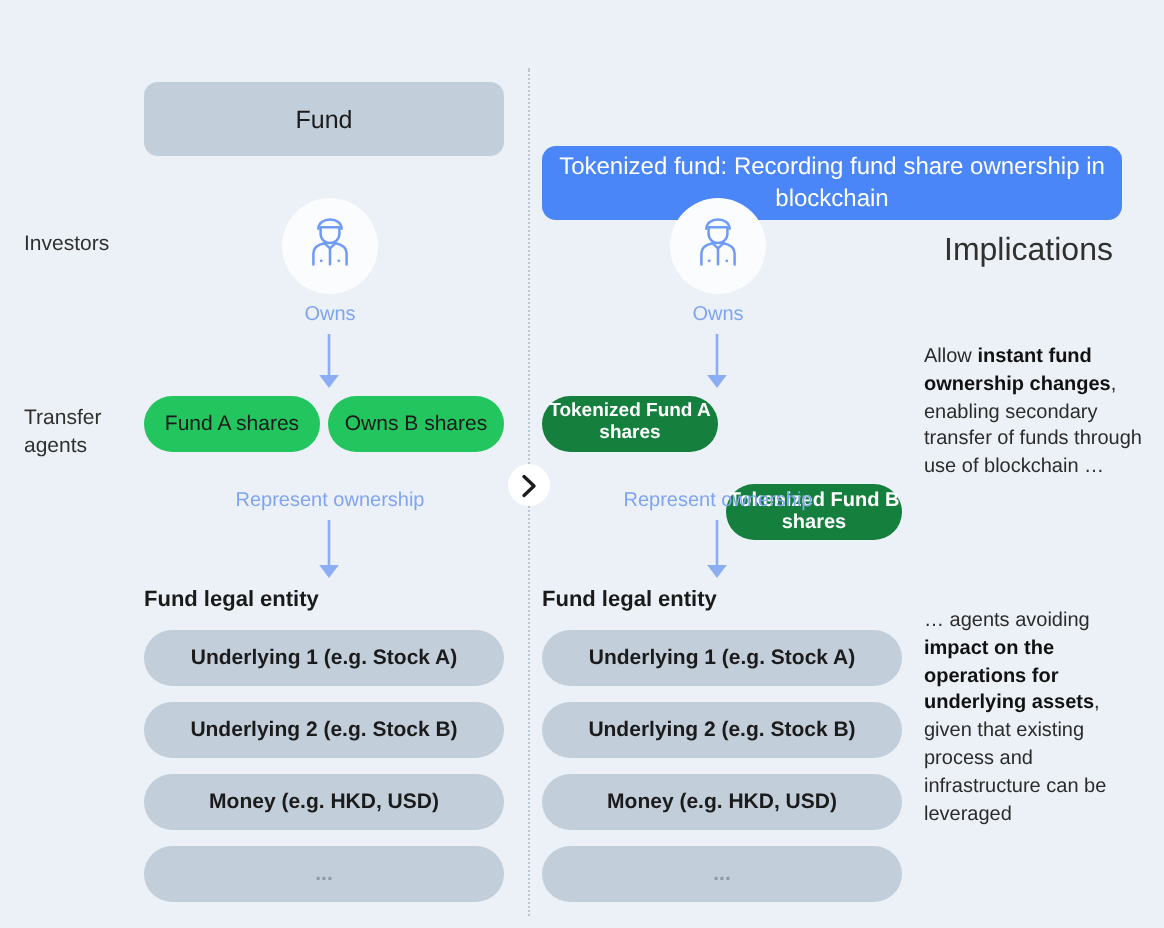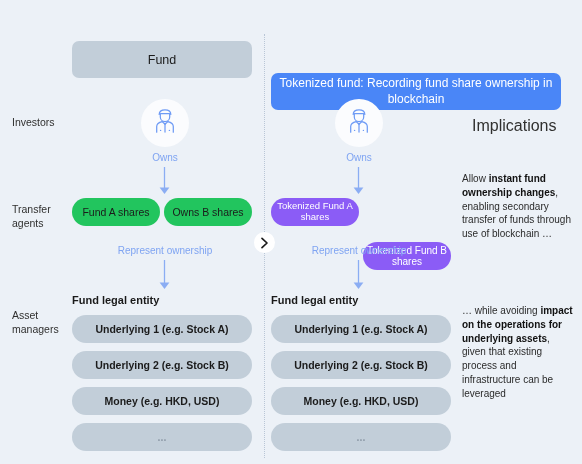--- a/index.html
+++ b/index.html
@@ -144,22 +144,23 @@
     align-items: center;
     justify-content: center;
     text-align: center;
     line-height: 1.15;
   }
   .pill.grey {
     background: #22c55e;
     color: #1b1b1b;
   }
   .pill.blue {
-    background: #8b5cf6;
+    background: #15803d;
     color: #ffffff;
+    font-weight: bold;
   }
   .share-pill { height: 28px; width: 88px; font-size: 10.5px; }
   .sp-a-l { left: 72px;  top: 198px; }
   .sp-b-l { left: 164px; top: 198px; }
   .sp-a-r { left: 271px; top: 198px; font-size: 9.5px; }
   .sp-b-r { left: 363px; top: 214px; font-size: 10px; margin-top: 28px; }
 
   
   .entity-title {
     position: absolute;
@@ -214,22 +215,20 @@
 <div id="stage">
 
   <div class="divider"></div>
 
   <div class="col-header grey">Fund</div>
   <div class="col-header blue">Tokenized fund: Recording fund share ownership in blockchain</div>
 
   <div class="row-label investors">Investors</div>
   <div class="row-label transfer">Transfer
 agents</div>
-  <div class="row-label assets">Asset
-managers</div>
 
   <div class="impl-label">Implications</div>
 
   <div class="avatar left">
     <span>
       <svg width="30" height="30" viewBox="0 0 30 30" fill="none" stroke="#6e9bf5" stroke-width="1.25" stroke-linecap="round" stroke-linejoin="round">
         <path d="M9.2 8.4c0-3 2.6-4.6 5.8-4.6s5.8 1.6 5.8 4.6"></path>
         <path d="M10.3 7.8v3.1c0 2.6 2.1 4.6 4.7 4.6s4.7-2 4.7-4.6V7.8"></path>
         <path d="M10.6 7.6h8.8"></path>
         <path d="M12.2 15.6 15 18.2l2.8-2.6"></path>
@@ -312,16 +311,16 @@
   <div class="under-pill right ur0">Underlying 1 (e.g. Stock A)</div>
   <div class="under-pill right ur1">Underlying 2 (e.g. Stock B)</div>
   <div class="under-pill right ur2">Money (e.g. HKD, USD)</div>
   <div class="under-pill right ur3 faded">...</div>
 
   <div class="impl-text impl-one">
     <span>Allow </span><b>instant fund ownership changes</b><span>, enabling secondary transfer of funds through use of blockchain …</span>
   </div>
 
   <div class="impl-text impl-two">
-    <span>… while avoiding </span><b>impact on the operations for underlying assets</b><span>, given that existing process and infrastructure can be leveraged</span>
+    <span>… agents avoiding </span><b>impact on the operations for underlying assets</b><span>, given that existing process and infrastructure can be leveraged</span>
   </div>
 
 </div>
 
 </body></html>

